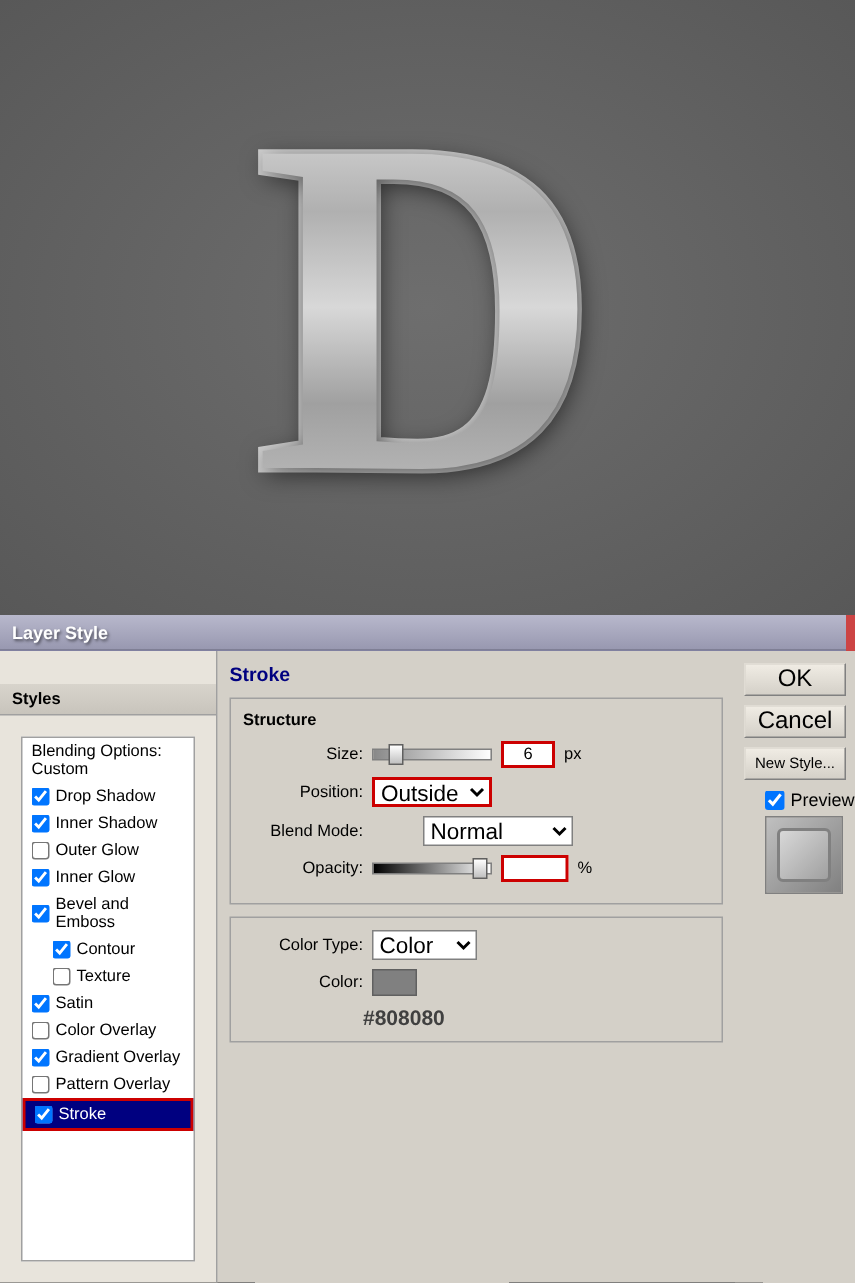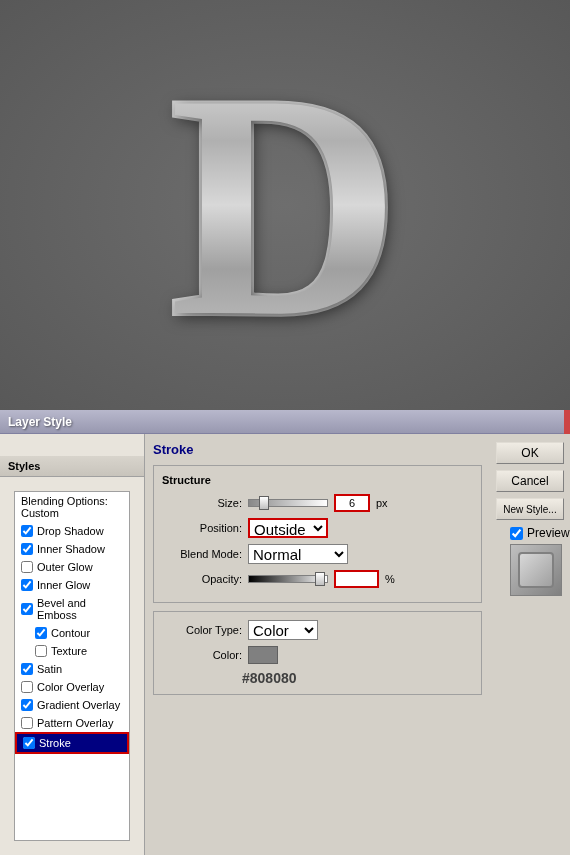--- a/index.html
+++ b/index.html
@@ -235,20 +235,21 @@
       cursor: pointer;
     }
 
     .position-dropdown {
       width: 80px;
       border: 2px solid #cc0000;
     }
 
     .blend-dropdown {
       width: 100px;
+      margin-left: 34px;
     }
 
     .opacity-slider {
       width: 80px;
       height: 8px;
       background: linear-gradient(90deg, #000 0%, #fff 100%);
       border: 1px solid #808080;
       position: relative;
     }
 
@@ -308,21 +309,21 @@
       background: #d4d0c8;
     }
 
     .dialog-button {
       width: 68px;
       height: 22px;
       background: linear-gradient(180deg, #f0ece4 0%, #d4d0c8 100%);
       border: 1px solid #808080;
       border-top-color: #e0dcd4;
       border-left-color: #e0dcd4;
-      font-size: 12px;
+      font-size: 16px;
       cursor: pointer;
       text-align: center;
       display: flex;
       align-items: center;
       justify-content: center;
     }
 
     .preview-thumb-container {
       width: 68px;
       display: flex;

